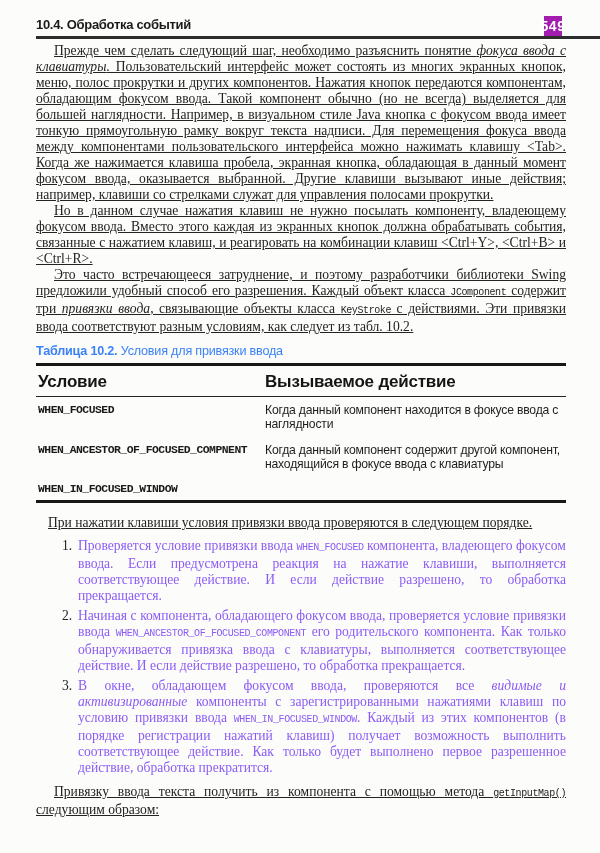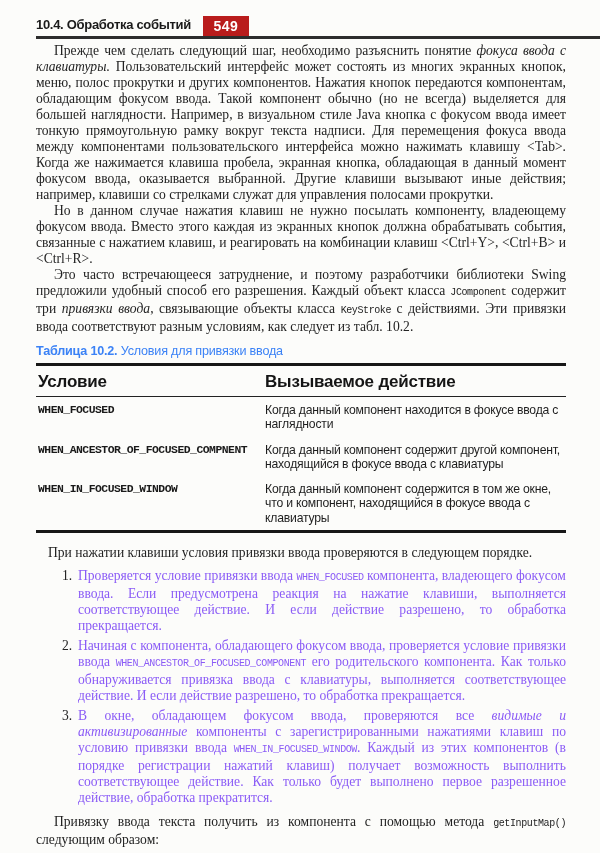--- a/index.html
+++ b/index.html
@@ -12,54 +12,55 @@
     background: #fcfcfa;
     color: #242424;
     overflow: hidden;
     font-family: "Liberation Serif", "DejaVu Serif", serif;
   }
   
   .page-header {
     margin: 16px 0 0 36px;
     padding-right: 38px;
     display: flex;
-    justify-content: flex-start;
+    justify-content: space-between;
     align-items: flex-end;
     border-bottom: 3px solid #2d2d2d;
   }
   .section-title {
     font-family: "Liberation Sans", sans-serif;
     font-weight: bold;
     font-size: 13px;
     letter-spacing: -0.3px;
     color: #1a1a1a;
     padding-bottom: 4px;
     margin-right: 12px;
     white-space: nowrap;
   }
   .page-number-badge {
-    background: #b91c1c;
+    background: #a21caf;
     color: #ffffff;
     font-family: "Liberation Sans", sans-serif;
     font-weight: bold;
     font-size: 14px;
-    width: 46px;
+    width: 18px;
     height: 20px;
     display: flex;
     align-items: center;
     justify-content: center;
     letter-spacing: 0.5px;
   }
   
   .content { padding: 0 34px 0 36px; }
   .body-p {
     font-size: 13.6px;
     line-height: 16px;
     text-align: justify;
     color: #232323;
+    text-decoration: underline;
   }
   .indent { text-indent: 18px; }
   .p-first { margin-top: 4px; }
   .it { font-style: italic; }
   .mono {
     font-family: "Liberation Mono", "DejaVu Sans Mono", monospace;
     font-size: 10px;
     letter-spacing: -0.4px;
   }
   
@@ -166,21 +167,20 @@
     <span class="action-cell">Когда данный компонент находится в фокусе ввода с наглядности</span>
   </div>
 
   <div class="t-row">
     <span class="condition-cell">WHEN_ANCESTOR_OF_FOCUSED_COMPNENT</span>
     <span class="action-cell">Когда данный компонент содержит другой компонент, находящийся в фокусе ввода с клавиатуры</span>
   </div>
 
   <div class="t-row">
     <span class="condition-cell">WHEN_IN_FOCUSED_WINDOW</span>
-    <span class="action-cell">Когда данный компонент содержится в том же окне, что и компонент, находящийся в фокусе ввода с клавиатуры</span>
   </div>
 </div>
       </div>
     </div>
 
     <p class="body-p after-table"><span>При нажатии клавиши условия привязки ввода проверяются в следующем порядке.</span></p>
 
     <ol class="processing-order-list">
   <li class="list-item">
     <span class="list-item-number">1.</span>

